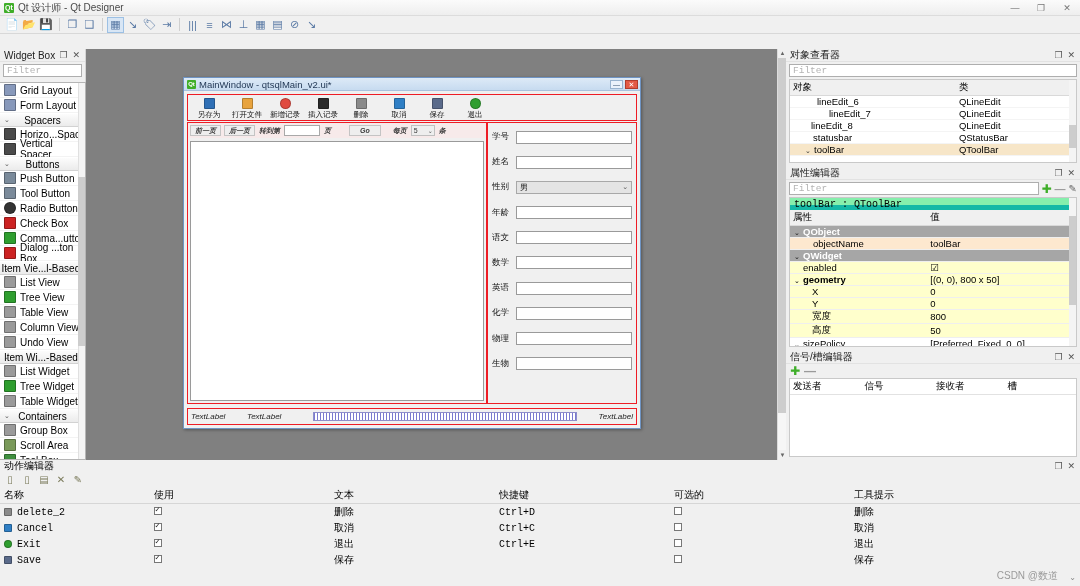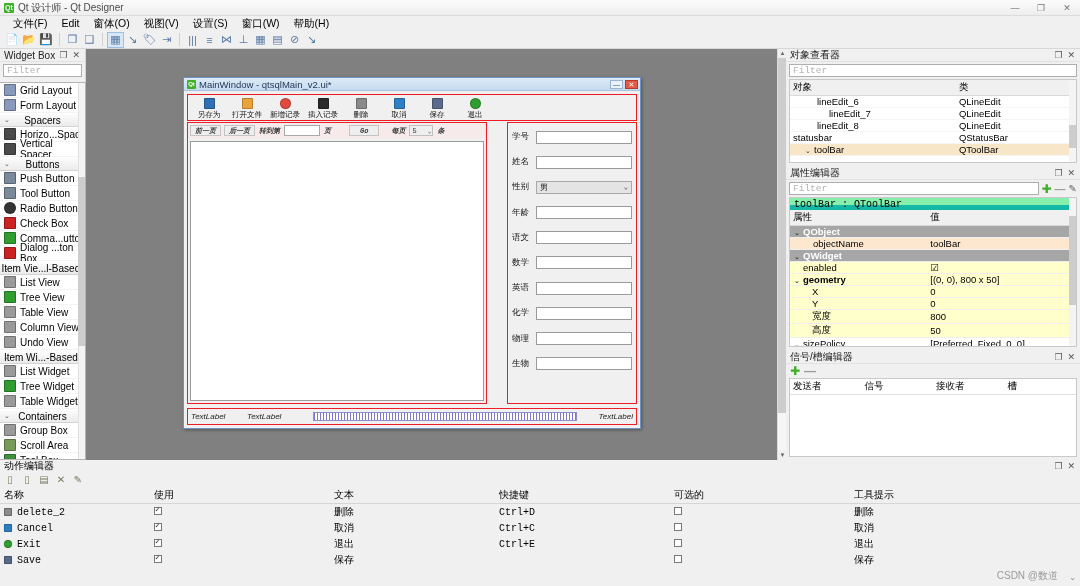--- a/index.html
+++ b/index.html
@@ -93,21 +93,21 @@
   .mwtitle .ctl { margin-left:auto; display:flex; gap:2px; padding-right:2px;}
   .mwtitle .ctl i { display:block; width:13px;height:9px;border:1px solid #98b4d0;background:#eaf2fb;
     font-style:normal;font-size:7px;line-height:8px;text-align:center;color:#33506f;}
   .mwtitle .ctl i.cls { background:#e35a45; border-color:#b03c2c; color:#fff;}
 
   .mwtoolbar { margin:3px; height:27px; border:1.4px solid #ee1c25; background:#f0f0f0;
     display:flex; align-items:center; padding-left:2px; }
   .tbitem { width:38px; text-align:center; font-size:7.5px; color:#111; line-height:1;}
   .tbitem .ic { height:14px; display:flex;align-items:center;justify-content:center;margin-bottom:1px;}
 
-  .mwmid { position:absolute; left:3px; top:44px; right:3px; bottom:24px; display:flex; gap:20px;font-family:Liberation Mono, monospace;}
+  .mwmid { position:absolute; left:3px; top:44px; right:3px; bottom:24px; display:flex; gap:0;}
   .leftpanel { width:300px; border:1.4px solid #ee1c25; background:#f0f0f0; position:relative;}
   .navbar { height:15px; background:#f7eaea; display:flex; align-items:center; gap:3px;
      padding:0 2px; }
   .navbtn { height:11px; background:#eeeeee; border:1px solid #c4c4c4; font-size:7px;
      font-style:italic; font-weight:bold; display:flex;align-items:center;justify-content:center;
      padding:0 4px; color:#3a3a3a;}
   .navlbl { font-size:7px; font-style:italic; font-weight:bold; color:#3a3a3a; padding:0 1px;}
   .navinput { width:36px; height:11px; background:#fff; border:1px solid #a9a9a9;}
   .navcombo { width:24px; height:11px; background:#eee; border:1px solid #c0c0c0; font-size:7px;
      display:flex; align-items:center; padding-left:2px; position:relative; color:#333;}
@@ -190,29 +190,20 @@
   <div class="titlebar">
     <div class="qtlogo">Qt</div>
     <span>Qt 设计师 - Qt Designer</span>
     <div class="wctl">
       <span>—</span>
       <span>❐</span>
       <span>✕</span>
     </div>
   </div>
 
-  <div class="menubar" id="menubar">
-      <div class="mi">文件(F)</div>
-      <div class="mi">Edit</div>
-      <div class="mi">窗体(O)</div>
-      <div class="mi">视图(V)</div>
-      <div class="mi">设置(S)</div>
-      <div class="mi">窗口(W)</div>
-      <div class="mi">帮助(H)</div>
-    </div>
 
   <div class="maintoolbar" id="maintoolbar">
       <div class="tbtn">
         <span style="font-size:11px;color:#5a7aa5;">📄</span>
       </div>
       <div class="tbtn">
         <span style="font-size:11px;color:#5a7aa5;">📂</span>
       </div>
       <div class="tbtn">
         <span style="font-size:11px;color:#5a7aa5;">💾</span>
@@ -555,25 +546,25 @@
             <tbody id="objbody">
                 <tr>
                   <td style="padding-left: 27px;">lineEdit_6</td>
                   <td>QLineEdit</td>
                 </tr>
                 <tr>
                   <td style="padding-left: 39px;">lineEdit_7</td>
                   <td>QLineEdit</td>
                 </tr>
                 <tr>
-                  <td style="padding-left: 27px; margin-left: 44px;">lineEdit_8</td>
+                  <td style="padding-left: 21px; margin-left: 44px;">lineEdit_8</td>
                   <td>QLineEdit</td>
                 </tr>
                 <tr>
-                  <td style="padding-left: 3px;">statusbar</td>
+                  <td style="padding-left: 23px;">statusbar</td>
                   <td>QStatusBar</td>
                 </tr>
                 <tr class="sel">
                   <td style="padding-left: 15px;"><span class="twisty">⌄</span>toolBar</td>
                   <td>QToolBar</td>
                 </tr>
               </tbody>
           </table>
           <div style="position:absolute;right:0;top:0;width:7px;height:100%;background:#f4f4f4;">
             <div style="position:absolute;right:0;top:55%;width:7px;height:28%;background:#cdcdcd;"></div>

